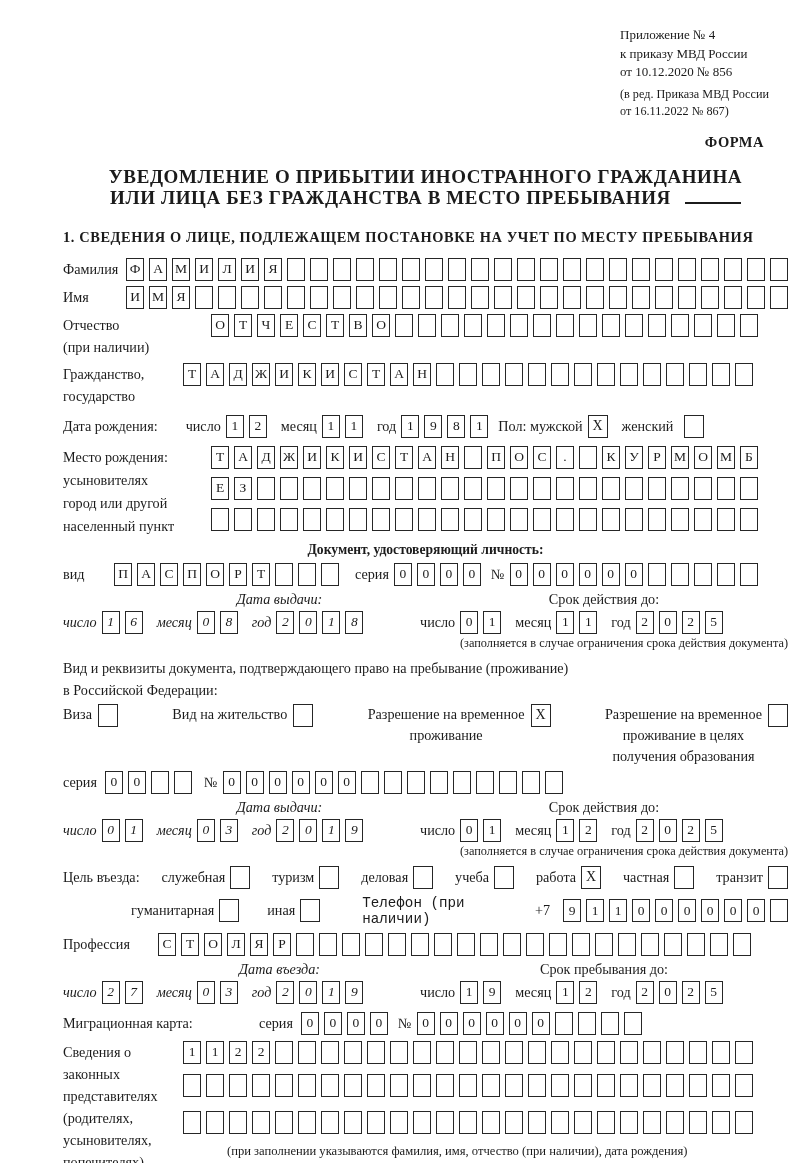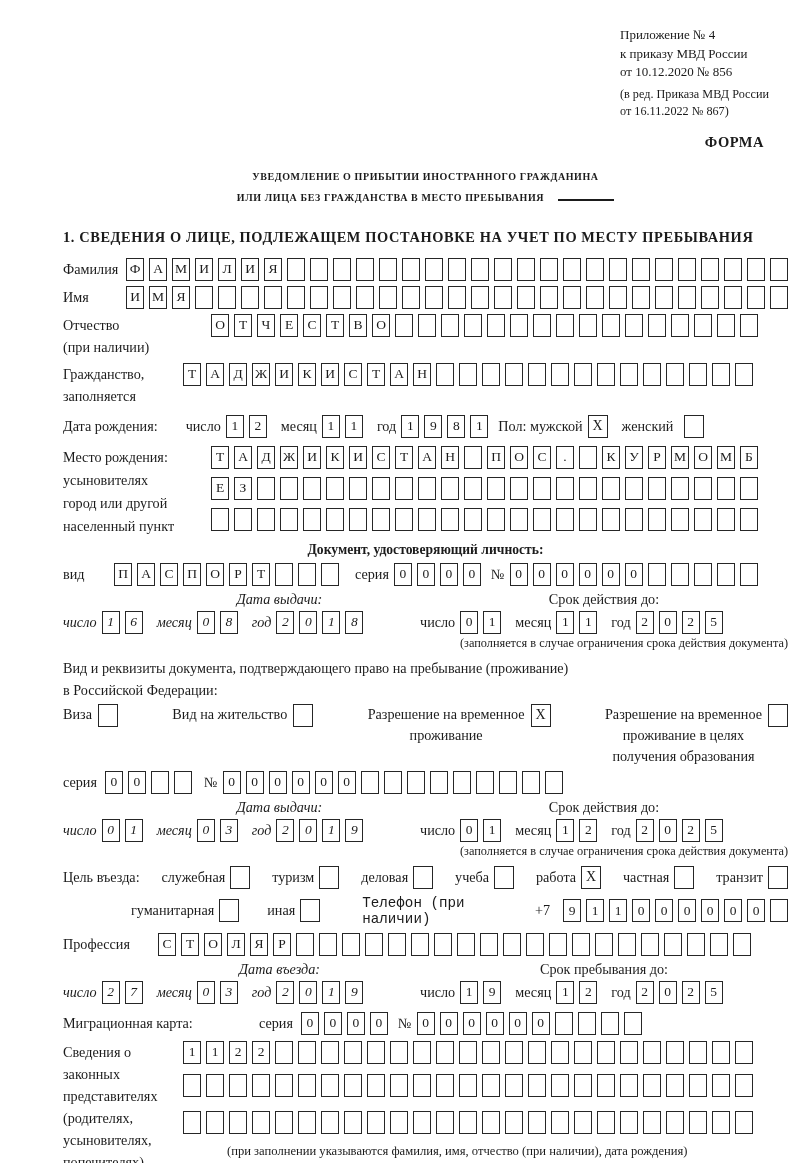--- a/index.html
+++ b/index.html
@@ -10,21 +10,21 @@
     color:#1b1b1b;
   }
   .page { padding:26px 12px 0 63px; width:800px; height:1163px; }
 
   
   .appendix { margin-left:557px; font-size:13px; line-height:18.5px; }
   .appendix .rev { font-size:12.2px; line-height:17px; }
   .appendix .rev-first { margin-top:4px; }
   .forma { text-align:right; padding-right:24px; font-weight:bold; font-size:14.5px; margin-top:14px; letter-spacing:.5px; }
 
-  .title { text-align:center; font-weight:bold; font-size:10px; line-height:21px; margin-top:15px; letter-spacing:.6px; }
+  .title { text-align:center; font-weight:bold; font-size:19px; line-height:21px; margin-top:15px; letter-spacing:.6px; }
   .blank-line { display:inline-block; width:56px; border-bottom:2px solid #1b1b1b; margin-left:14px; vertical-align:baseline; }
   .sec-heading { margin-top:21px; font-weight:bold; font-size:14.4px; letter-spacing:.6px; white-space:nowrap; }
 
   
   .frow { display:flex; align-items:flex-start; }
   .lbl { font-size:14.2px; line-height:23px; flex-shrink:0; }
   .lbl2 { font-size:14.2px; line-height:22px; flex-shrink:0; }
   .cellrow { display:inline-flex; gap:5px; flex-shrink:0; }
   .cell { width:18px; height:23px; border:1.8px solid #262626; display:inline-flex; align-items:center; justify-content:center; font-size:13.5px; flex-shrink:0; background:#fff; }
   .cb { width:20px; height:23px; border:1.8px solid #262626; display:inline-flex; align-items:center; justify-content:center; font-size:14px; flex-shrink:0; background:#fff; }
@@ -182,21 +182,21 @@
         <span class="cell"></span>
         <span class="cell"></span>
         <span class="cell"></span>
         <span class="cell"></span>
       </span>
   </div>
 
   <div class="frow mt5">
     <span class="lbl2 w120">
       <div>Гражданство,</div>
-      <div>заполняется</div>
+      <div>государство</div>
     </span>
     <span class="cellrow">
         <span class="cell">Т</span>
         <span class="cell">А</span>
         <span class="cell">Д</span>
         <span class="cell">Ж</span>
         <span class="cell">И</span>
         <span class="cell">К</span>
         <span class="cell">И</span>
         <span class="cell">С</span>

